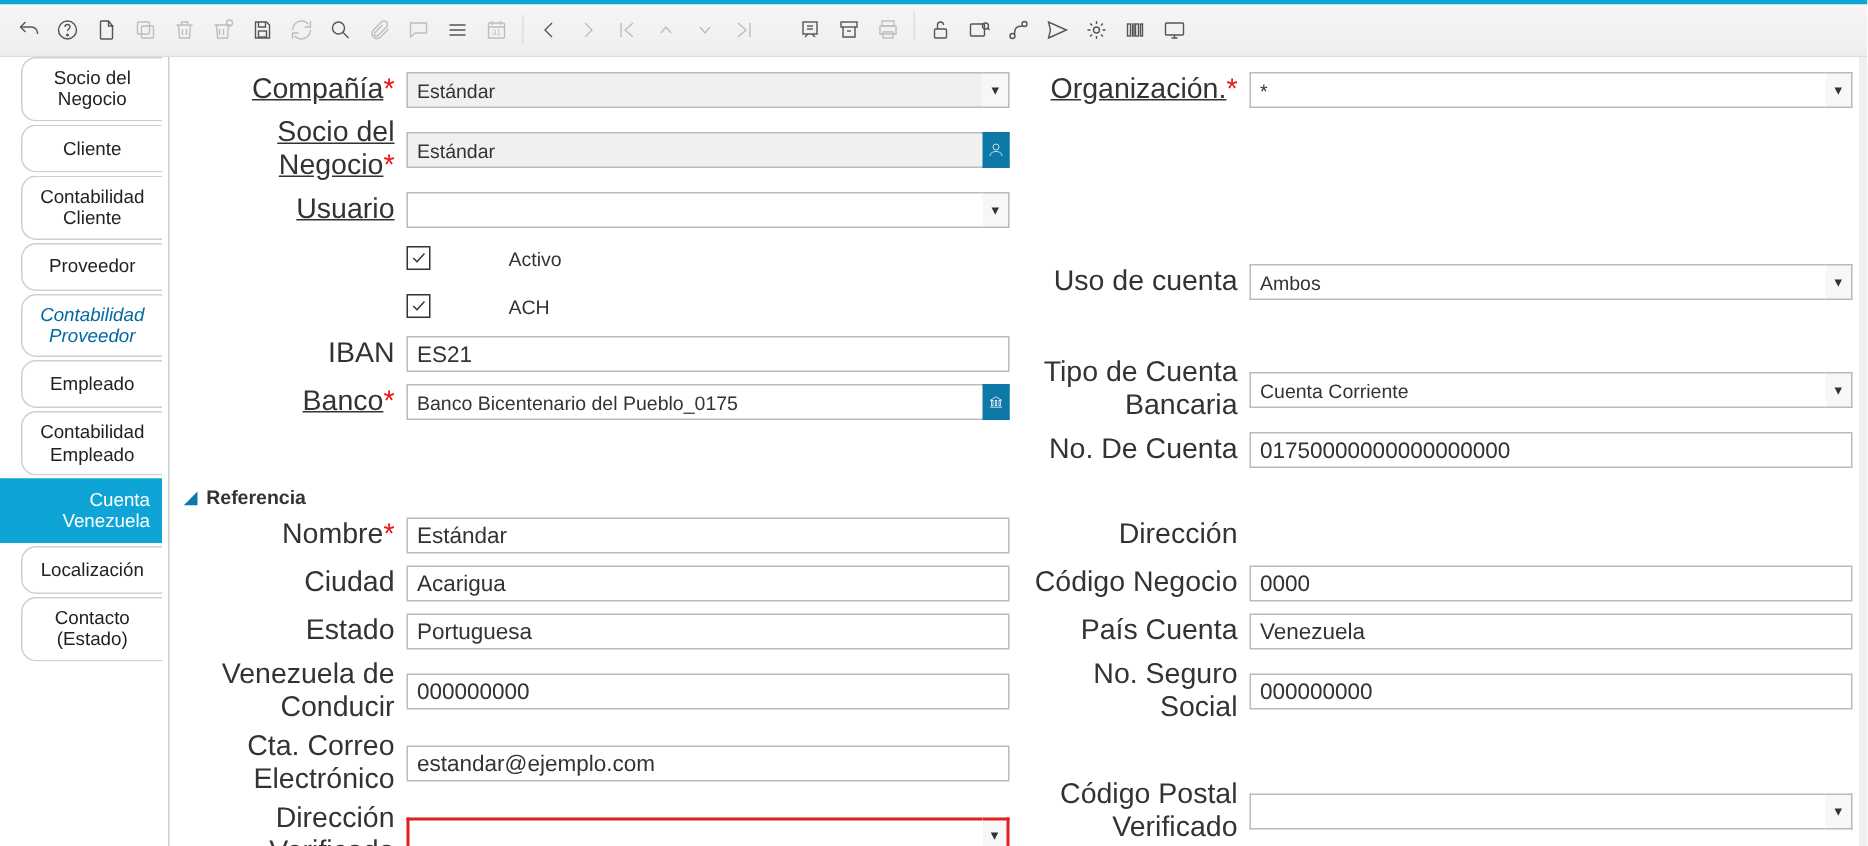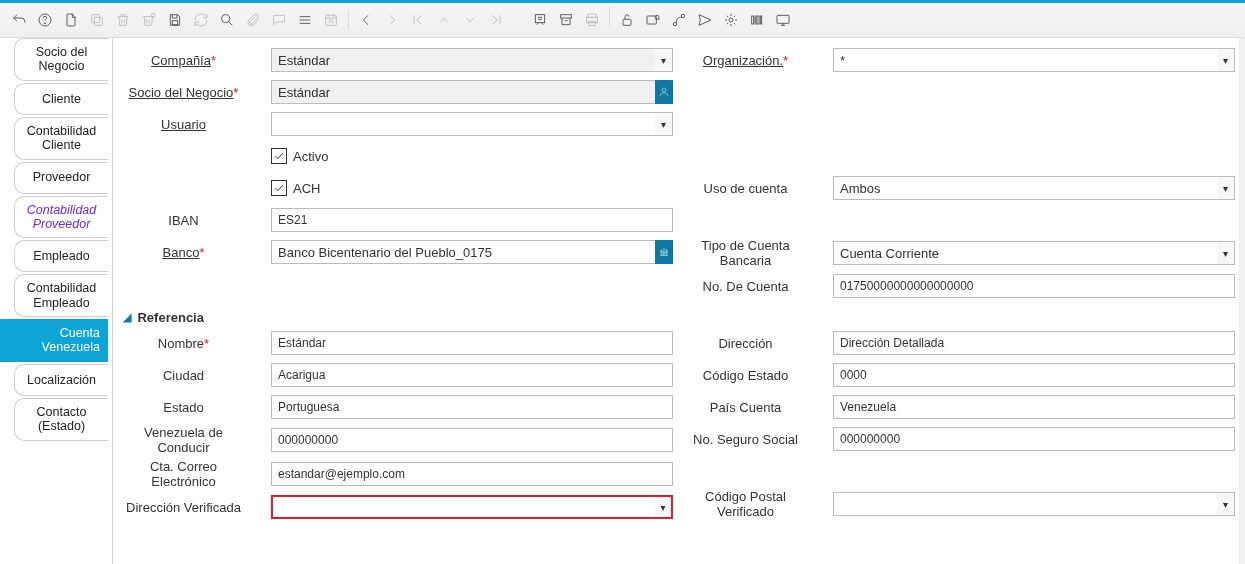--- a/index.html
+++ b/index.html
@@ -66,21 +66,21 @@
     font-size:12.5px;
     color:#222;
     background:#fff;
     box-sizing:border-box;
     display:flex;
     align-items:center;
     justify-content:center;
     min-height:32px;
     line-height:1.15;
   }
-  .tab.dim { color:#6d28d9; font-style:italic; }
+  .tab.dim { color:#0369a1; font-style:italic; }
   .tab.multiline { }
   .tab.active {
     background:#0ea5d6;
     color:#fff;
     border-color:#0ea5d6;
     text-align:right;
     justify-content:flex-end;
     padding-right:8px;
     margin-left:0;
     width:108px;
@@ -98,40 +98,40 @@
   .col { flex:1; }
   .row {
     display:flex;
     align-items:center;
     margin-bottom:4px;
     min-height:28px;
   }
   .lbl {
     width: 150px;
     min-width:150px;
-    text-align:center;
-    padding-right:25px;
-    font-size:13px;
+    text-align:right;
+    padding-right:8px;
+    font-size:19px;
     color:#333;
     box-sizing:border-box;
   }
   .col-right .lbl { width:150px; min-width:150px; }
   .lbl .req { color:#e11; }
   .lbl .linkish { text-decoration: underline; text-underline-offset:1px; }
   .field {
     flex:1;
     display:flex;
     align-items:stretch;
   }
   .field input[type=text] {
     flex:1;
     height:24px;
     border:1px solid #bbb;
     padding:0 6px;
-    font-size:12px;
+    font-size:15px;
     box-sizing:border-box;
     color:#333;
     background:#fff;
   }
   .field .combo {
     flex:1;
     display:flex;
   }
   .field .combo input {
     flex:1;
@@ -161,21 +161,21 @@
     color:#fff;
     border-color:#0e79a6;
   }
   .field .combo .side-btn.primary svg { stroke:#fff; fill:none; }
   .chk {
     width:16px; height:16px; border:1.5px solid #333; margin-right:6px;
     display:inline-flex; align-items:center; justify-content:center;
     box-sizing:border-box;
   }
   .chk svg { stroke:#333; stroke-width:2; fill:none; }
-  .chk-wrap { display:flex; align-items:center; }
+  .chk-wrap { display:flex; align-items:center;gap:46px; }
 
   .section-hdr {
     display:flex;
     align-items:center;
     margin: 6px 0 4px 2px;
     color:#333;
     font-weight:600;
     font-size:13px;
   }
   .section-hdr .tri {
@@ -580,26 +580,23 @@
             <input type="text" value="" style="">
             <span class="caret">▾</span>
           </div>
             </div>
         </div>
       </div>
 
       <div class="col col-right">
         <div class="row">
           <div class="lbl"><span>Dirección</span></div>
-          <div class="field">
-              <input type="text" value="Dirección Detallada" style="">
-            </div>
-        </div>
-        <div class="row">
-          <div class="lbl" )<div=""><span>Código Estado</span></div>
+        </div>
+        <div class="row">
+          <div class="lbl" )<div=""><span>Código Negocio</span></div>
           <div class="field">
               <input type="text" value="0000" style="">
             </div>
         </div>
         <div class="row">
           <div class="lbl"><span>País Cuenta</span></div>
           <div class="field">
               <input type="text" value="Venezuela" style="">
             </div>
         </div>

